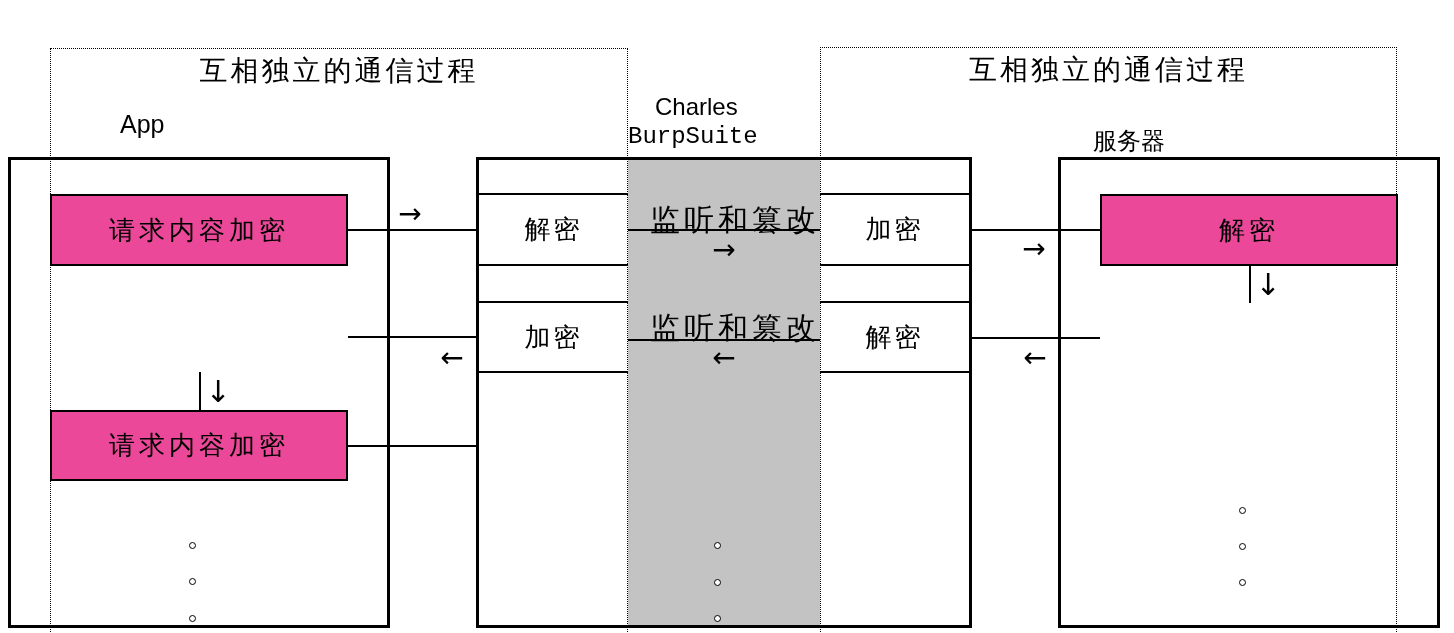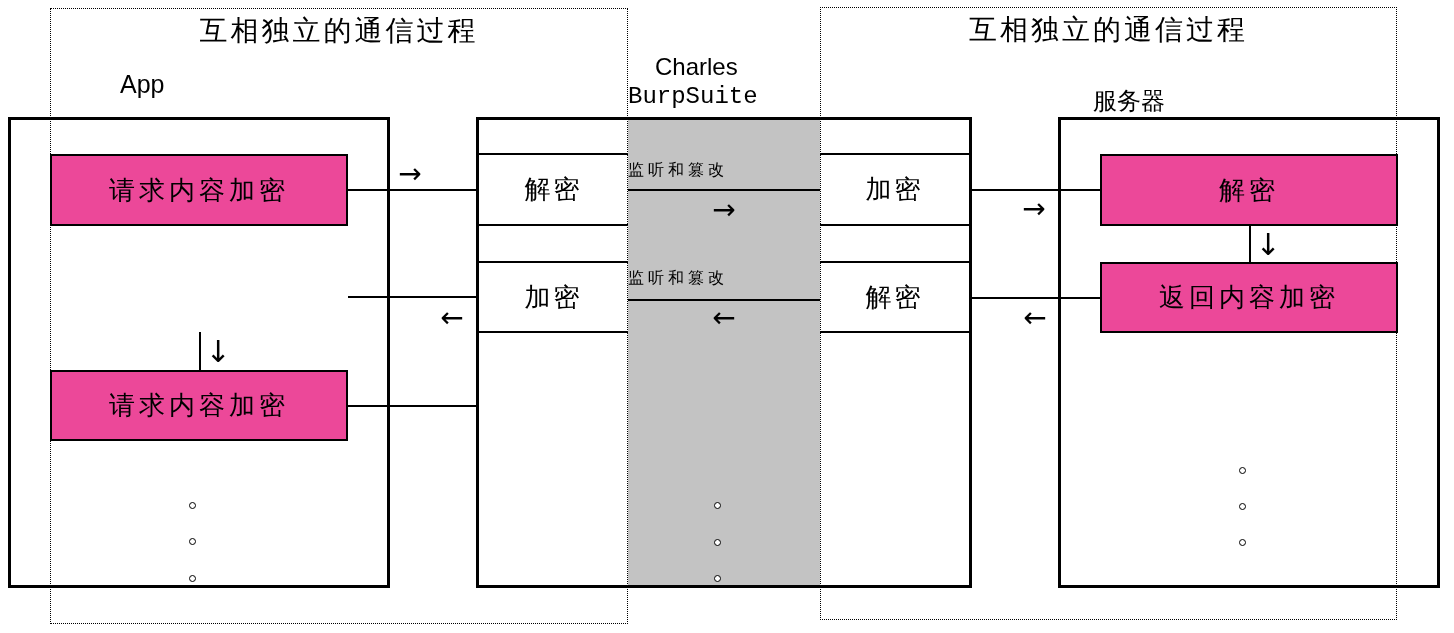--- a/index.html
+++ b/index.html
@@ -1,20 +1,20 @@
 <!DOCTYPE html>
 <html><head>
 <meta charset="utf-8">
 <style>
   html,body { margin:0; padding:0; background:#fff; }
   .stage {
     position:relative; width:1454px; height:633px; background:#ffffff;
     font-family:"DejaVu Serif","Liberation Serif",serif; color:#000; overflow:hidden;
   }
-  .abs { position:absolute; box-sizing:border-box; }
+  .abs { position:absolute; box-sizing:border-box;margin-top:40px; }
   .dotted-frame { border:1px dotted #000; z-index:2; }
   .thick-box { border:3px solid #000; z-index:3; background:transparent; }
   .gray-zone { background:#c3c3c3; z-index:1; }
   .inner-box {
     border:2px solid #000; background:#ec4899; z-index:4;
     display:flex; align-items:center; justify-content:center;
     font-size:26px; letter-spacing:4px;
   }
   .cell-text {
     z-index:4; display:flex; align-items:center; justify-content:center;
@@ -29,21 +29,21 @@
   .arrow {
     z-index:5; display:flex; align-items:center; justify-content:center;
     font-family:"DejaVu Sans",sans-serif; font-size:28px; line-height:1;
   }
   .arrow-down { font-size:30px; }
   .dot {
     width:7px; height:7px; border:1.5px solid #000; border-radius:50%;
     background:#fff; z-index:4;
   }
   .intercept-text {
-    z-index:4; text-align:left; font-size:16px; letter-spacing:4px;
+    z-index:4; text-align:right; font-size:30px; letter-spacing:4px;
   }
 </style>
 </head>
 <body>
 
 <div class="stage">
 
   <div class="abs dotted-frame" style="left:50px; top:8px; width:578px; height:616px;"></div>
   <div class="abs dotted-frame" style="left:820px; top:7px; width:577px; height:613px;"></div>
 
@@ -57,21 +57,20 @@
   <div class="abs label sans" style="left:1093px; top:85px; font-size:24px;">服务器</div>
 
   <div class="abs thick-box" style="left:8px; top:117px; width:382px; height:471px;"></div>
   <div class="abs thick-box" style="left:476px; top:117px; width:496px; height:471px;"></div>
   <div class="abs thick-box" style="left:1058px; top:117px; width:382px; height:471px;"></div>
 
   <div class="abs inner-box" style="left:50px; top:154px; width:298px; height:72px;">请求内容加密</div>
   <div class="abs inner-box" style="left:50px; top:370px; width:298px; height:71px;">请求内容加密</div>
 
   <div class="abs inner-box" style="left:1100px; top:154px; width:298px; height:72px;">解密</div>
-  <div class="abs inner-box" style="left:1100px; top:262px; width:298px; height:71px;">返回内容加密</div>
 
   <div class="abs hline" style="left:479px; top:153px; width:149px;"></div>
   <div class="abs hline" style="left:479px; top:224px; width:149px;"></div>
   <div class="abs hline" style="left:479px; top:261px; width:149px;"></div>
   <div class="abs hline" style="left:479px; top:331px; width:149px;"></div>
 
   <div class="abs hline" style="left:820px; top:153px; width:149px;"></div>
   <div class="abs hline" style="left:820px; top:224px; width:149px;"></div>
   <div class="abs hline" style="left:820px; top:261px; width:149px;"></div>
   <div class="abs hline" style="left:820px; top:331px; width:149px;"></div>

